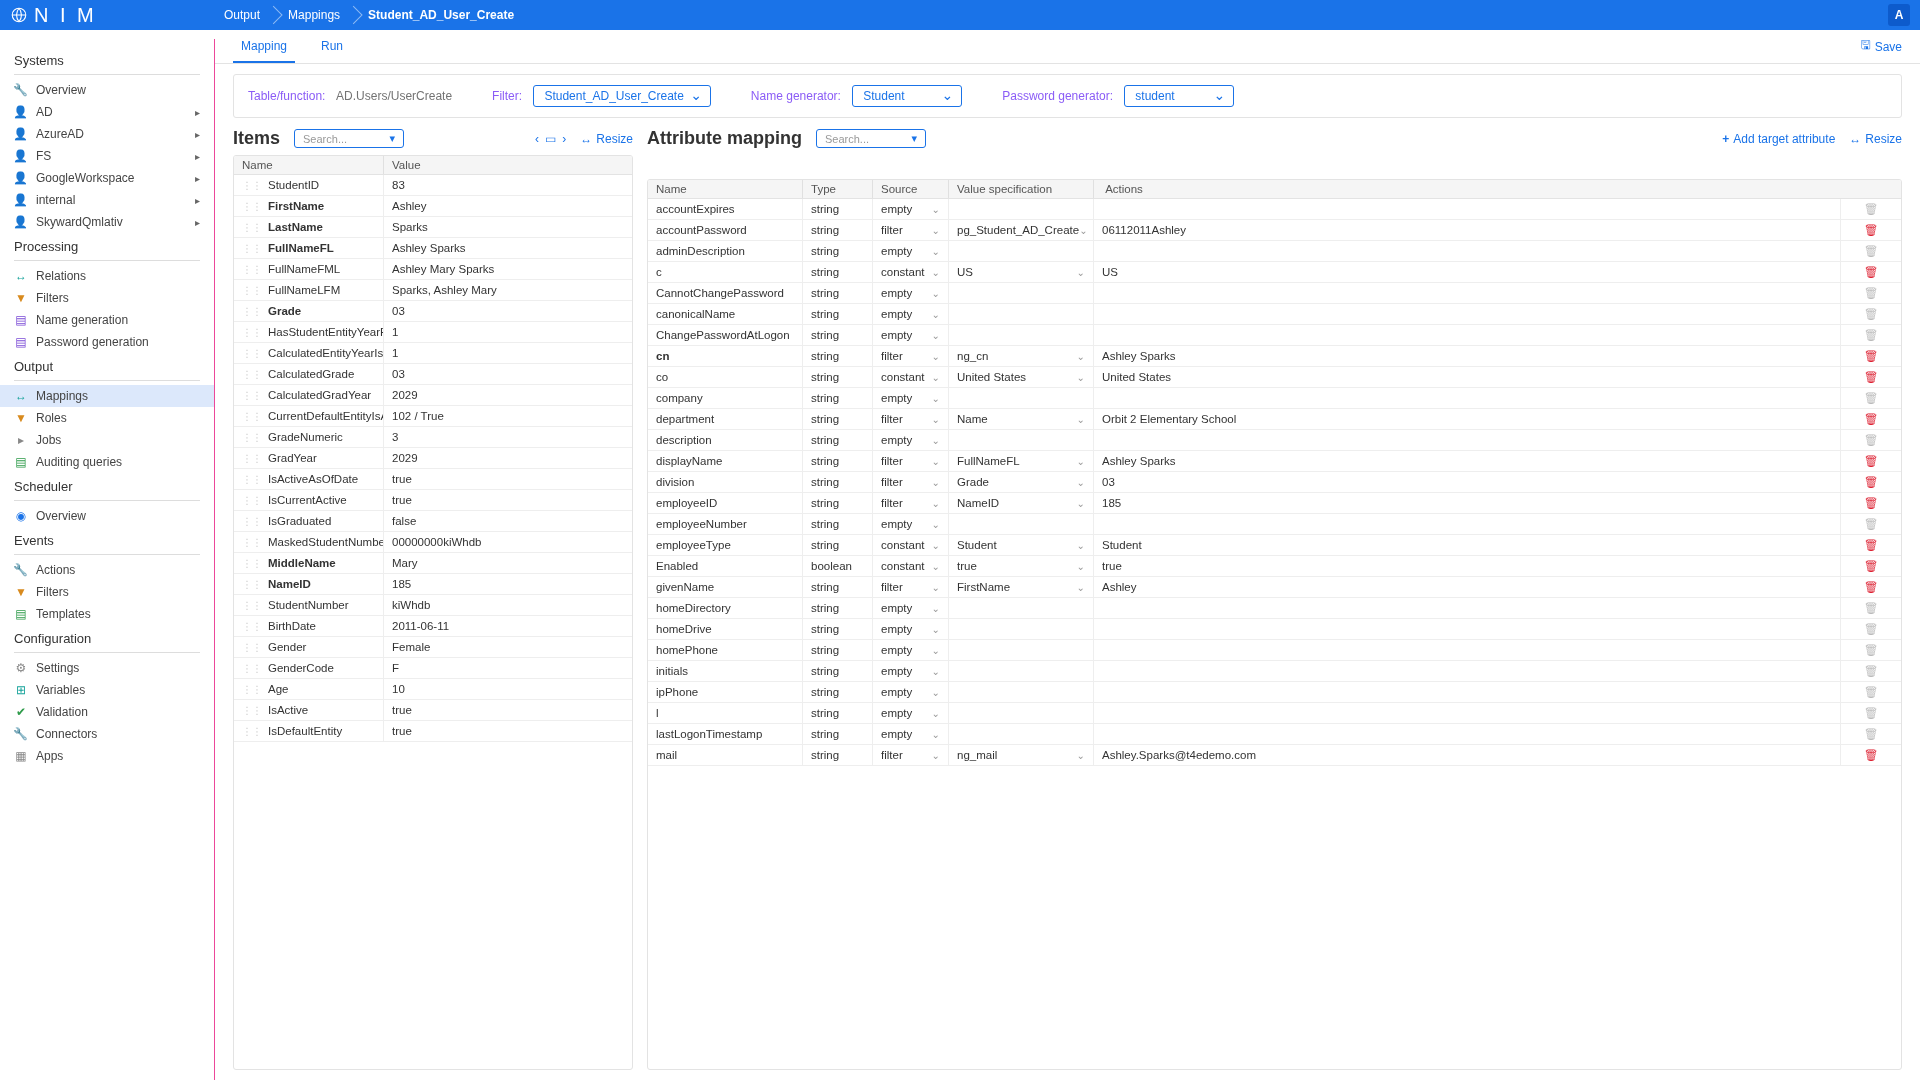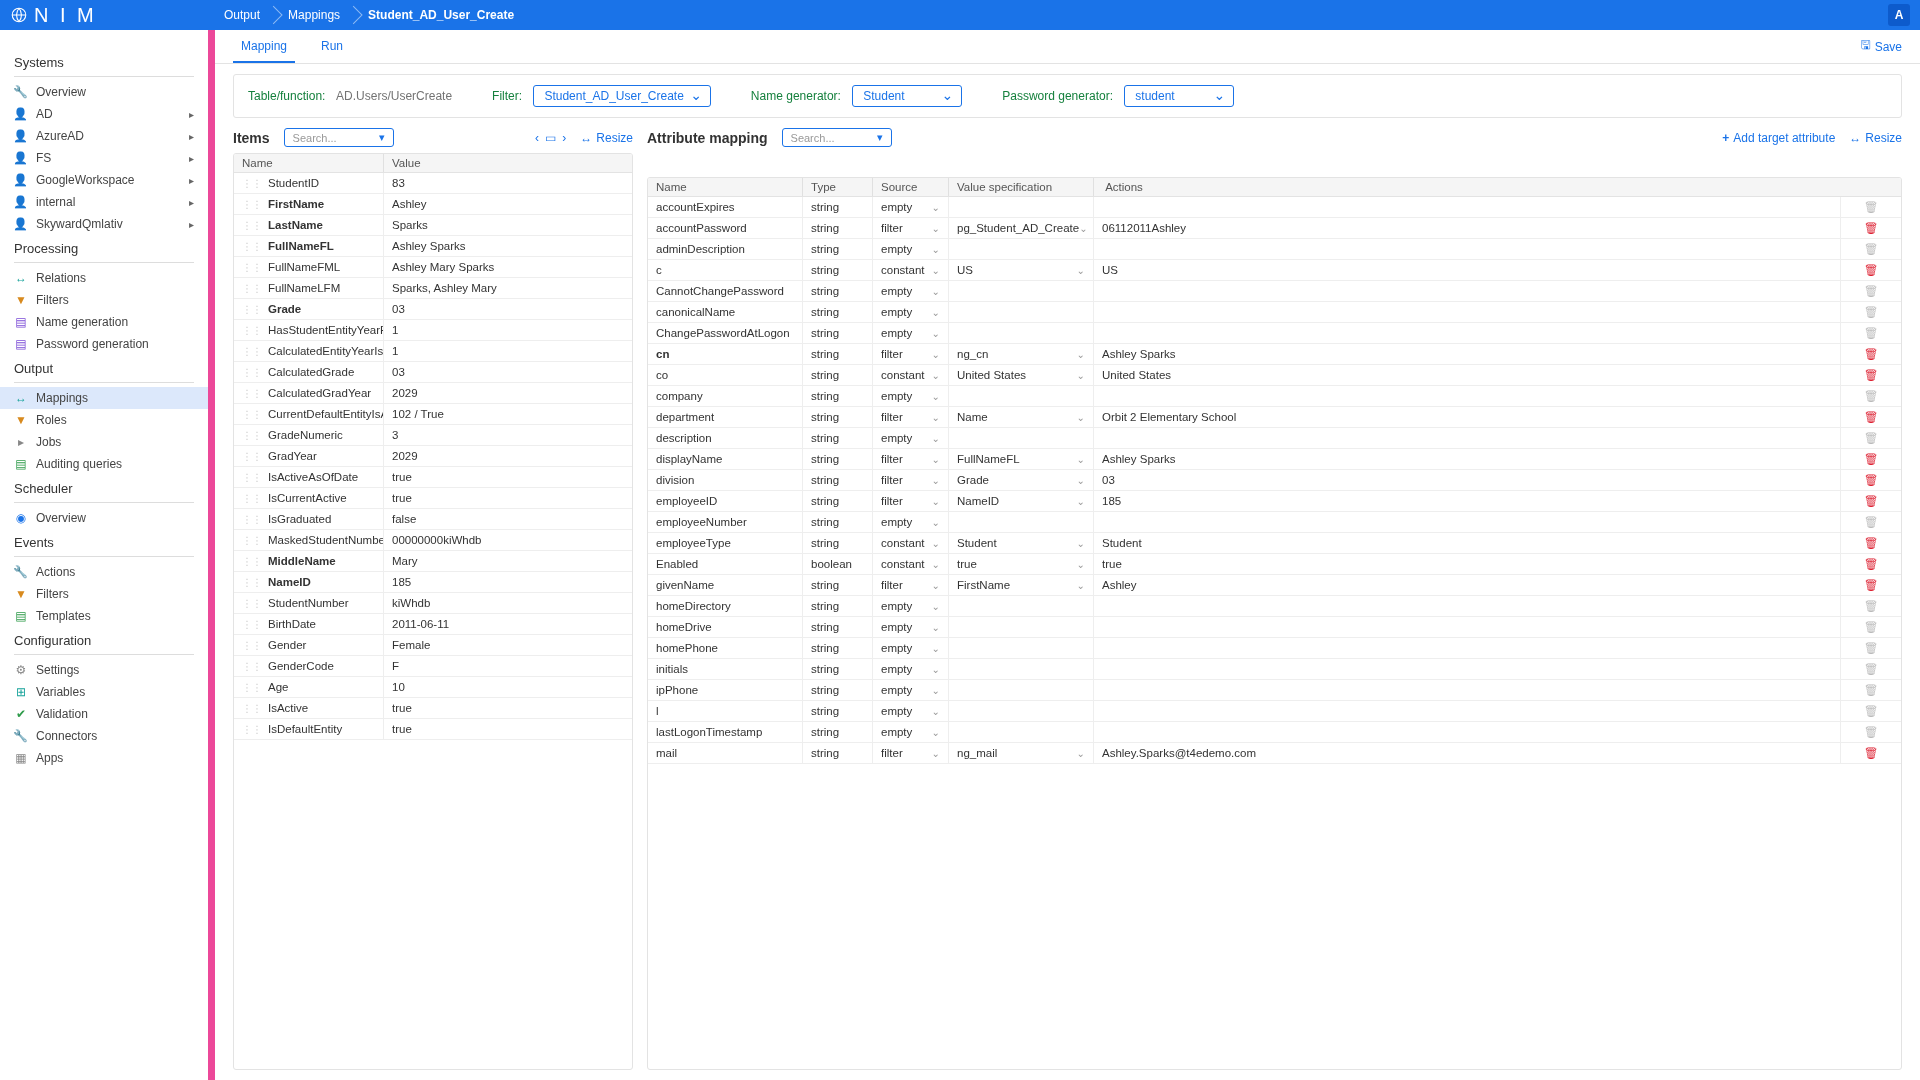--- a/index.html
+++ b/index.html
@@ -13,49 +13,49 @@
 .breadcrumbs { display: flex; align-items: center; height: 100%; }
 .crumb { padding: 0 14px; height: 100%; display: flex; align-items: center; position: relative; font-size: 12px; }
 .crumb::after { content:""; position:absolute; right:-6px; top:50%; width:12px; height:12px; border-top:1px solid rgba(255,255,255,.5); border-right:1px solid rgba(255,255,255,.5); transform: translateY(-50%) rotate(45deg); }
 .crumb.active { font-weight:600; }
 .crumb.active::after { display:none; }
 .topbar .spacer { flex:1; }
 .user-badge { background:#0d5bcc; width:22px; height:22px; border-radius:3px; display:flex; align-items:center; justify-content:center; font-weight:600; }
 
 
 .body { flex:1; display:flex; min-height:0; }
-.sidebar { width:215px; border-right:7px solid #ec4899; padding:19px 0; overflow-y:auto; }
+.sidebar { width:215px; border-right:1px solid #ec4899; padding:8px 0; overflow-y:auto;margin-top:9px; }
 .side-section-title { font-size:13px; color:#333; padding:6px 14px 4px; font-weight:400; }
 .side-section-title + .divider, .divider { height:1px; background:#ddd; margin:2px 14px 4px; }
 .side-item { display:flex; align-items:center; gap:8px; padding:4px 14px; font-size:12px; color:#444; cursor:pointer; position:relative; }
 .side-item.active { background:#dce8fb; }
 .side-item .chev { margin-left:auto; font-size:10px; color:#666; }
 .si-icon { width:14px; display:inline-flex; justify-content:center; }
 
 
 .main { flex:1; display:flex; flex-direction:column; min-width:0; }
 .tabs-row { display:flex; align-items:center; border-bottom:1px solid #e3e3e3; padding:0 18px; height:34px; }
 .tab { padding:0 8px; margin-right:18px; height:100%; display:flex; align-items:center; color:#1a73e8; font-size:12px; cursor:pointer; border-bottom:2px solid transparent; }
 .tab.active { border-bottom-color:#1a73e8; font-weight:500; }
 .tabs-row .spacer { flex:1; }
 .save-link { color:#1a73e8; display:flex; align-items:center; gap:4px; cursor:pointer; }
 
 .config-row { border:1px solid #e3e3e3; margin:10px 18px; padding:10px 14px; border-radius:3px; display:flex; align-items:center; gap:40px; font-size:12px; }
-.cfg-label { color:#15803d; margin-right:8px; }
+.cfg-label { color:#8b5cf6; margin-right:8px; }
 .cfg-select { border:1px solid #1a73e8; color:#1a73e8; border-radius:3px; padding:3px 26px 3px 10px; font-size:12px; background:#fff; position:relative; display:inline-flex; align-items:center; min-width:140px; justify-content:space-between; cursor:pointer; }
 .cfg-select::after { content:"⌄"; position:absolute; right:8px; top:1px; font-size:14px; }
 .cfg-static { color:#737373; }
 
 .panels { flex:1; display:flex; gap:14px; padding:0 18px 10px; min-height:0; }
 .panel { display:flex; flex-direction:column; min-width:0; }
 .panel.items { width:400px; }
 .panel.attrs { flex:1;gap:24px; }
 
 .panel-head { display:flex; align-items:center; gap:14px; margin-bottom:6px; }
-.panel-title { font-size:14px; font-weight:600; }
+.panel-title { font-size:18px; font-weight:600; }
 .search-box { border:1px solid #1a73e8; border-radius:3px; display:flex; align-items:center; padding:2px 8px; width:110px; color:#999; font-size:11px; cursor:text; }
 .search-box .filt { margin-left:auto; color:#1a73e8; }
 .panel-head .spacer { flex:1; }
 .head-action { color:#1a73e8; font-size:12px; display:flex; align-items:center; gap:4px; cursor:pointer; }
 .nav-icons { display:flex; gap:6px; color:#1a73e8; align-items:center; }
 .nav-icons span { cursor:pointer; font-size:12px; }
 
 .grid { border:1px solid #e3e3e3; border-radius:3px; flex:1; overflow:hidden; display:flex; flex-direction:column; }
 .grid-head, .grid-row { display:flex; align-items:stretch;text-align:right; }
 .grid-head { background:#f5f5f5; border-bottom:1px solid #e3e3e3; font-weight:500; color:#555; }

